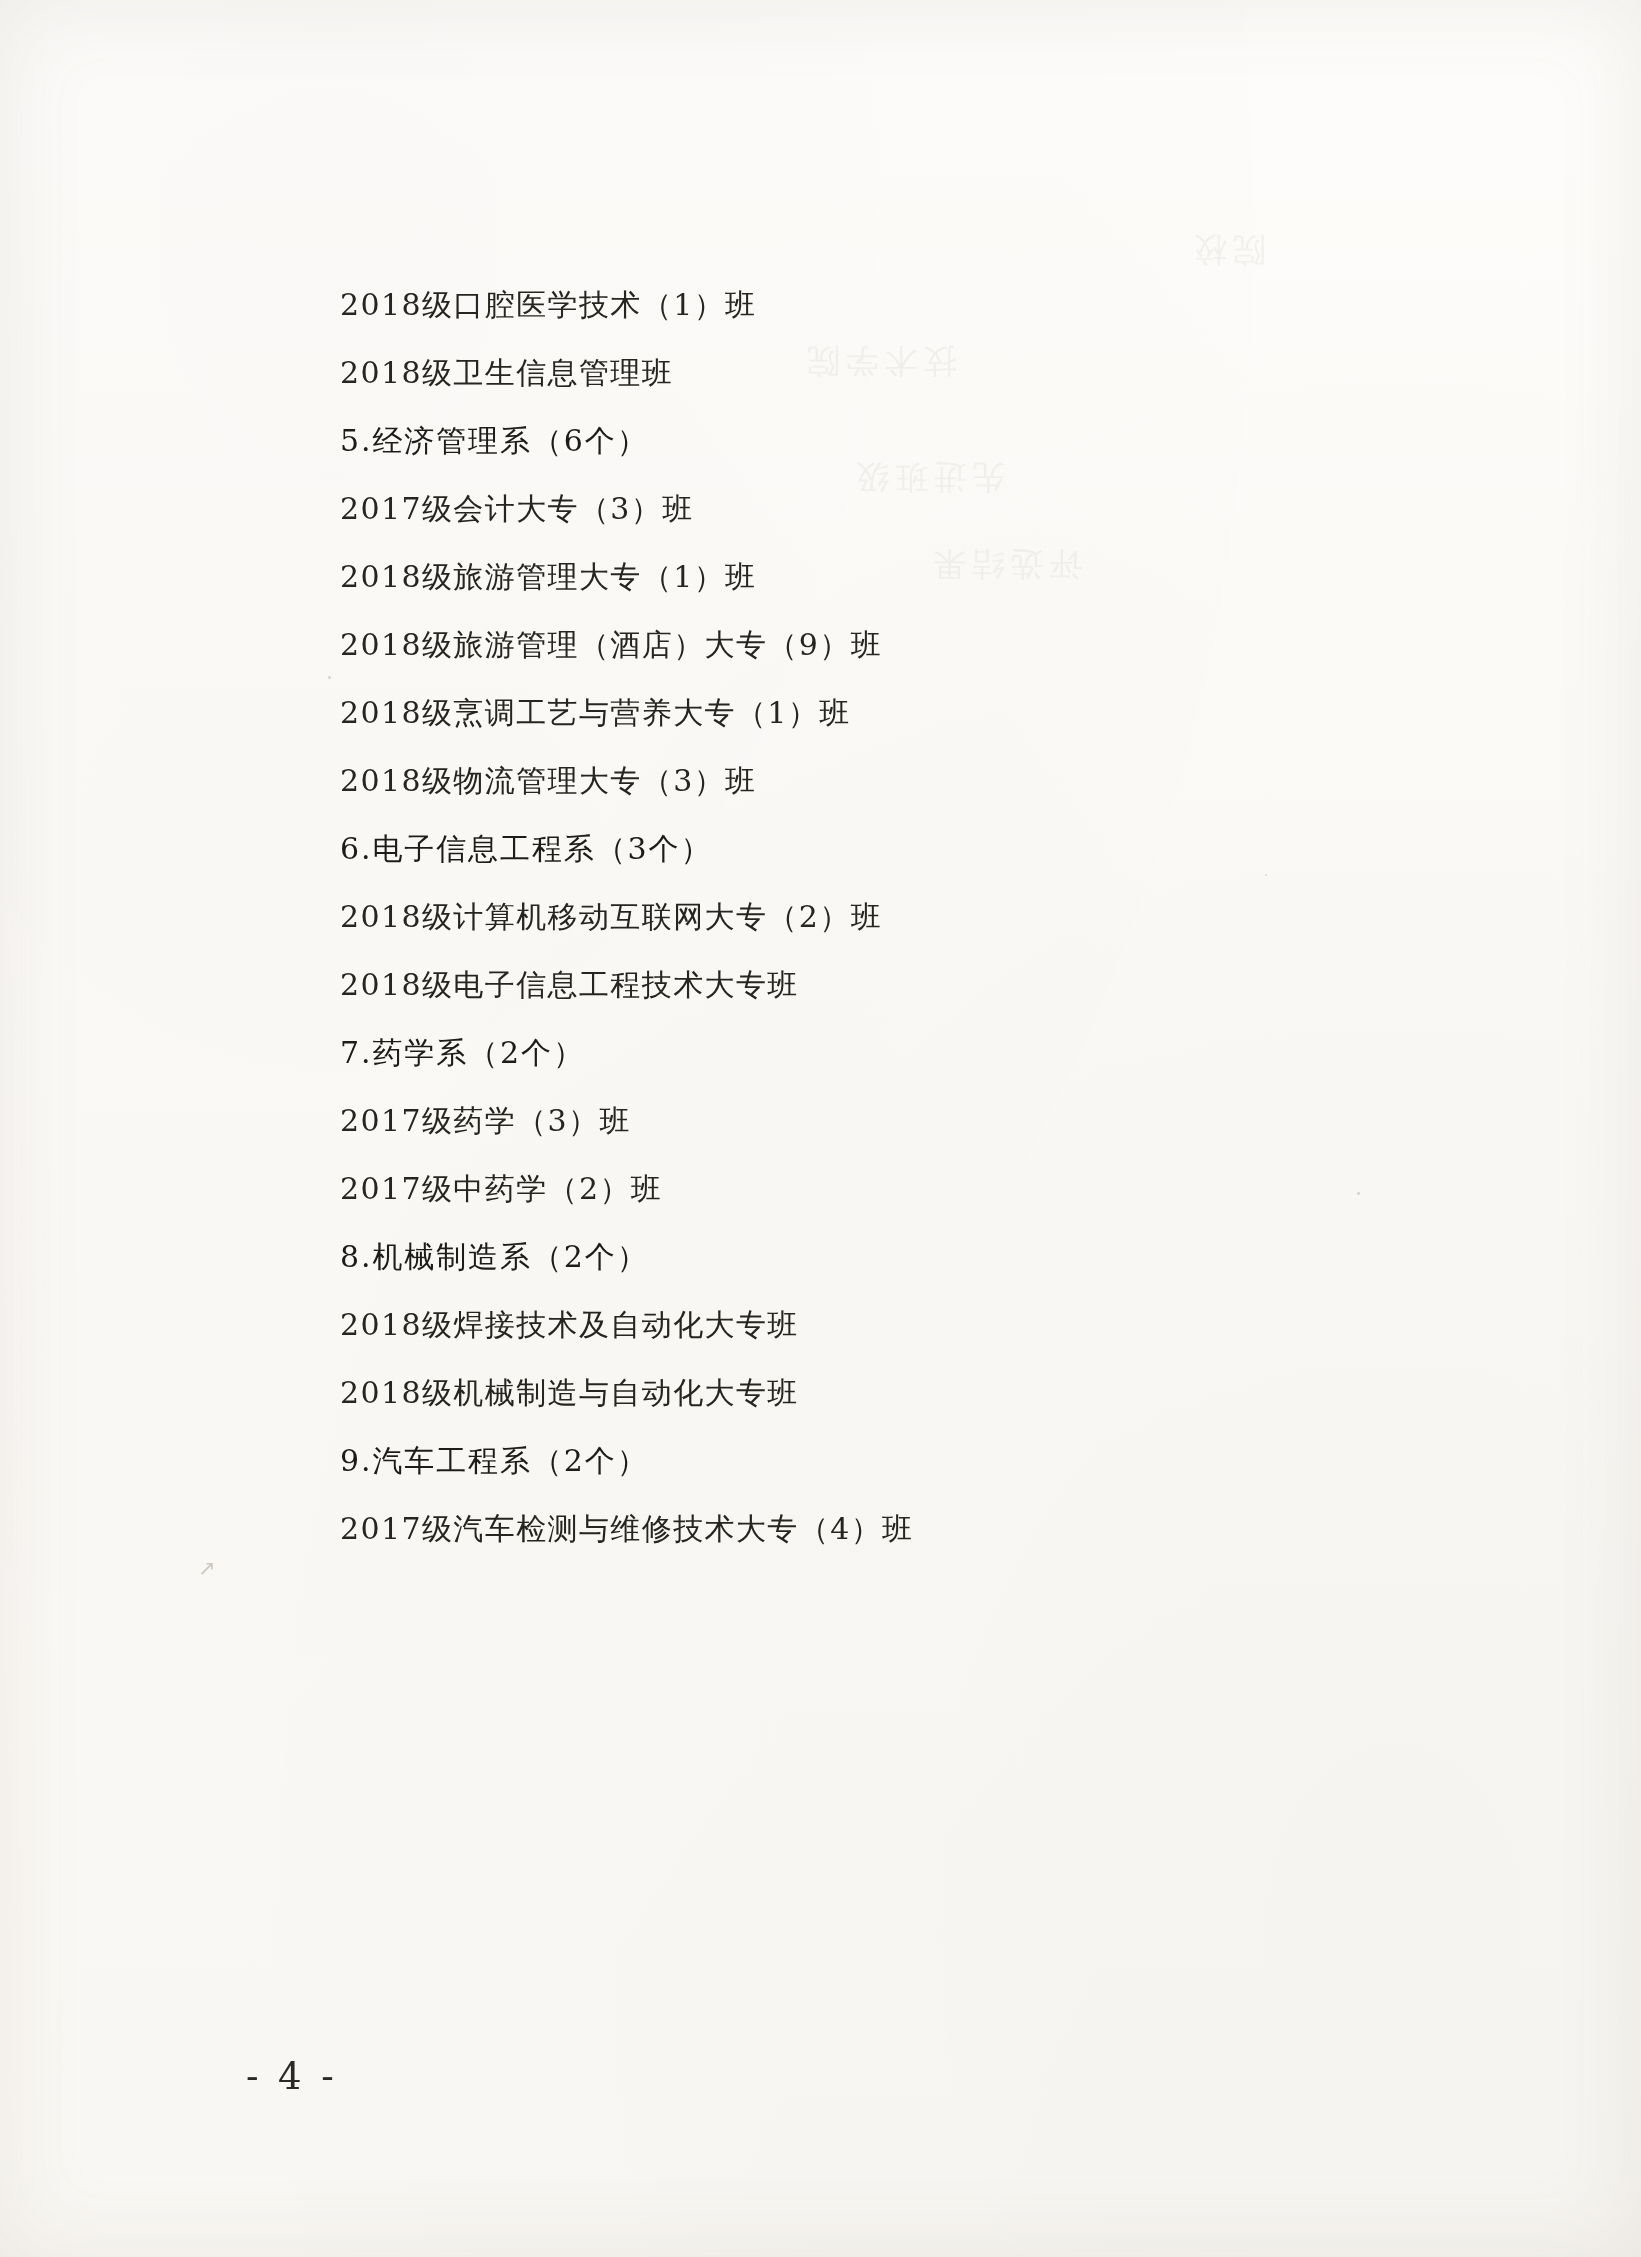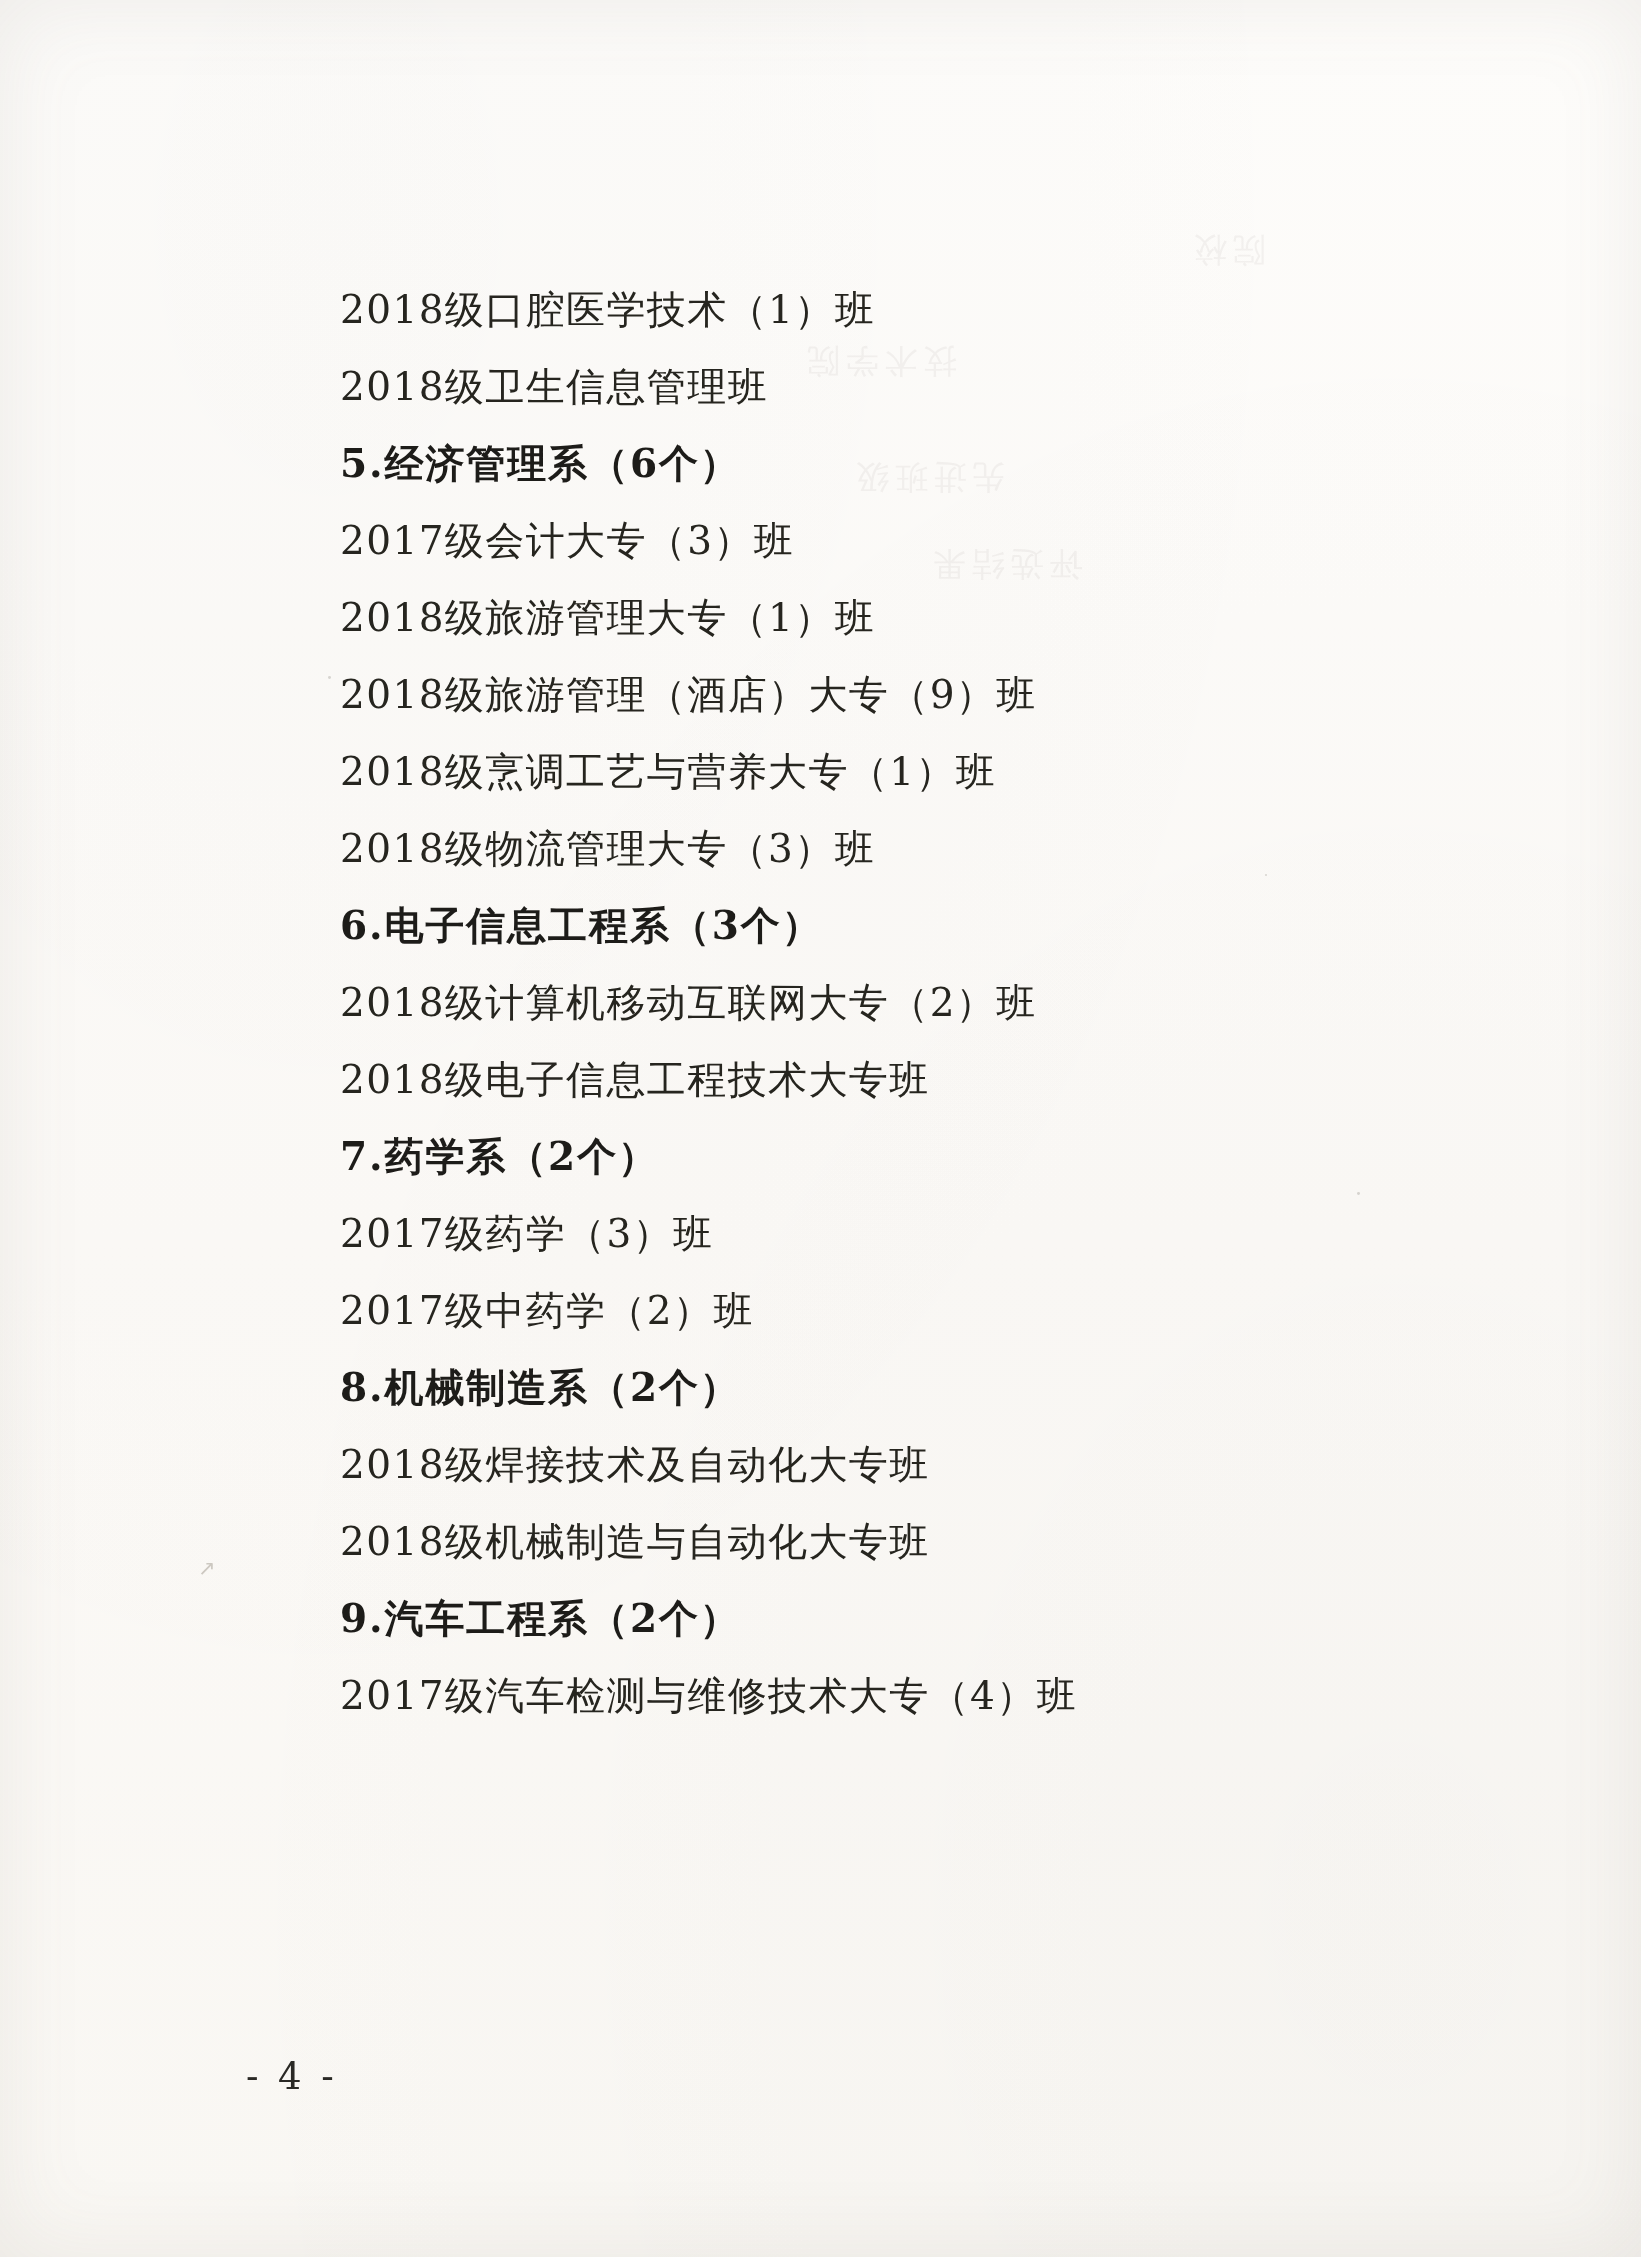--- a/index.html
+++ b/index.html
@@ -41,33 +41,33 @@
   }
   .content {
     position: absolute;
     left: 340px;
     top: 290px;
     width: 1043px;
   }
   .line {
     font-family: "DejaVu Serif", serif;
     color: #232220;
-    font-size: 39px;
+    font-size: 30px;
     line-height: 1.0;
     margin-bottom: 38px;
     letter-spacing: 1.4px;
     white-space: nowrap;
     text-rendering: optimizeLegibility;
   }
   .line.body {
     font-weight: 400;
     color: #26251f;
   }
   .line.heading {
-    font-weight: 700;
+    font-weight: 400;
     color: #1d1c19;
     letter-spacing: 1.9px;
     margin-top: 22px;
   }
   .page-number {
     position: absolute;
     left: 246px;
     top: 2055px;
     font-family: "DejaVu Serif", serif;
     font-size: 37px;

